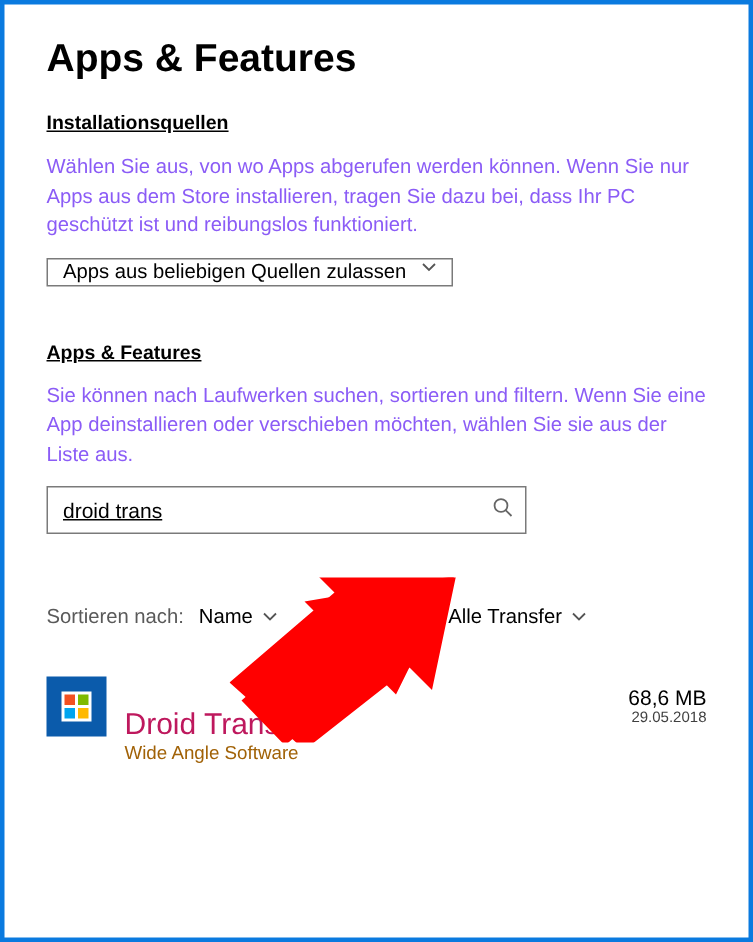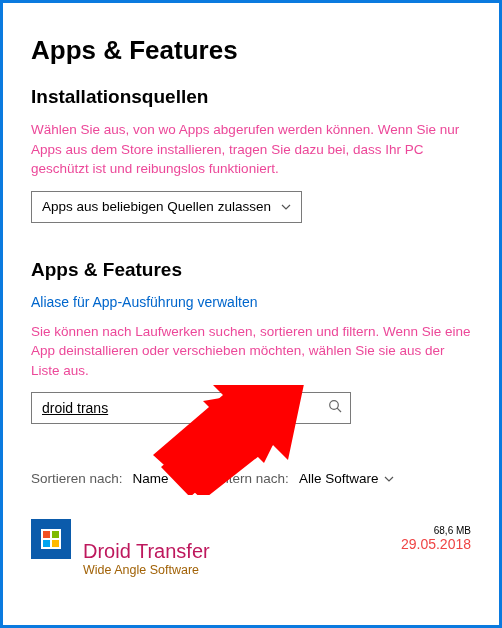--- a/index.html
+++ b/index.html
@@ -8,44 +8,45 @@
     width: 502px;
     height: 628px;
     border: 3px solid #0a7adf;
     font-family: "Segoe UI", Arial, sans-serif;
     color: #000;
     background: #fff;
     overflow: hidden;
     position: relative;
   }
   .wrap {
-    padding: 20px 28px 20px 28px;
+    padding: 8px 28px 20px 28px;
   }
   .page-title {
     font-size: 26px;
     font-weight: 600;
     margin-top: 12px;
     margin-bottom: 20px;
   }
   .section-title {
-    font-size: 19px;
+    font-size: 13px;
     font-weight: 600;
     margin-bottom: 12px;
+    text-decoration: underline;
   }
   .body-text {
     font-size: 13.5px;
     line-height: 1.45;
-    color: #ec4899;
+    color: #8b5cf6;
     margin-bottom: 12px;
   }
   .dropdown {
     border: 1px solid #7a7a7a;
-    height: 32px;
+    height: 19px;
     display: inline-flex;
-    align-items: center;
+    align-items: flex-start;
     padding: 0 10px;
     font-size: 13.5px;
     gap: 10px;
     cursor: pointer;
     user-select: none;
   }
   .chev {
     width: 10px; height: 10px;
     display: inline-block;
     position: relative;
@@ -145,22 +146,22 @@
     color: #be185d;
     margin-top: 40px;
   }
   .app-pub {
     font-size: 12.5px;
     color: #a16207;
   }
   .app-meta {
     text-align: right;
   }
-  .app-size { font-size: 10px; }
-  .app-date { font-size: 14px; color: #ef4444; }
+  .app-size { font-size: 14px; }
+  .app-date { font-size: 10px; color: #404040; }
 
   
   .arrow {
     position: absolute;
     left: 150px;
     top: 382px;
     pointer-events: none;
   }
 </style>
 </head>
@@ -180,21 +181,20 @@
       <svg width="10" height="10" viewBox="0 0 10 10">
           <path d="M1 3 L5 7 L9 3" fill="none" stroke="#555" stroke-width="1.2"></path>
         </svg>
     </span>
   </div>
 
   <div class="spacer"></div>
 
   <div class="section-title">Apps &amp; Features</div>
 
-  <div><span class="link">Aliase für App-Ausführung verwalten</span></div>
 
   <div class="body-text">Sie können nach Laufwerken suchen, sortieren und filtern. Wenn Sie eine App deinstallieren oder verschieben möchten, wählen Sie sie aus der Liste aus.</div>
 
   <div class="search-row">
     <div class="search-box">
       <input type="text" value="droid trans" style="">
       <span class="search-icon">
         <svg width="14" height="14" viewBox="0 0 14 14">
             <circle cx="6" cy="6" r="4.3" fill="none" stroke="#666" stroke-width="1.2"></circle>
             <line x1="9.2" y1="9.2" x2="13" y2="13" stroke="#666" stroke-width="1.2"></line>
@@ -208,21 +208,21 @@
       <span>Sortieren nach:</span>
       <span class="val">Name</span>
       <span class="chev">
         <svg width="10" height="10" viewBox="0 0 10 10">
             <path d="M1 3 L5 7 L9 3" fill="none" stroke="#555" stroke-width="1.2"></path>
           </svg>
       </span>
     </span>
     <span class="grp">
       <span>Filtern nach:</span>
-      <span class="val">Alle Software</span>
+      <span class="val">Alle Transfer</span>
       <span class="chev">
         <svg width="10" height="10" viewBox="0 0 10 10">
             <path d="M1 3 L5 7 L9 3" fill="none" stroke="#555" stroke-width="1.2"></path>
           </svg>
       </span>
     </span>
   </div>
 
   <div class="app-row">
     <div class="app-icon">

